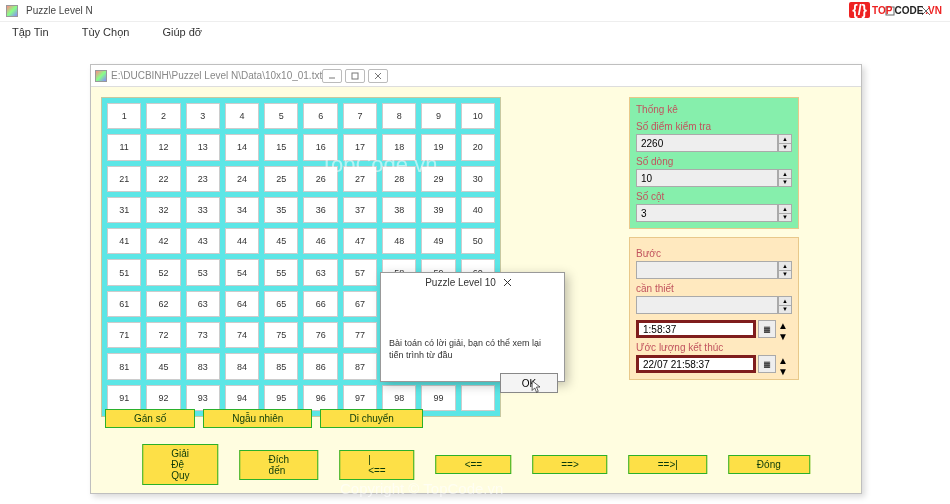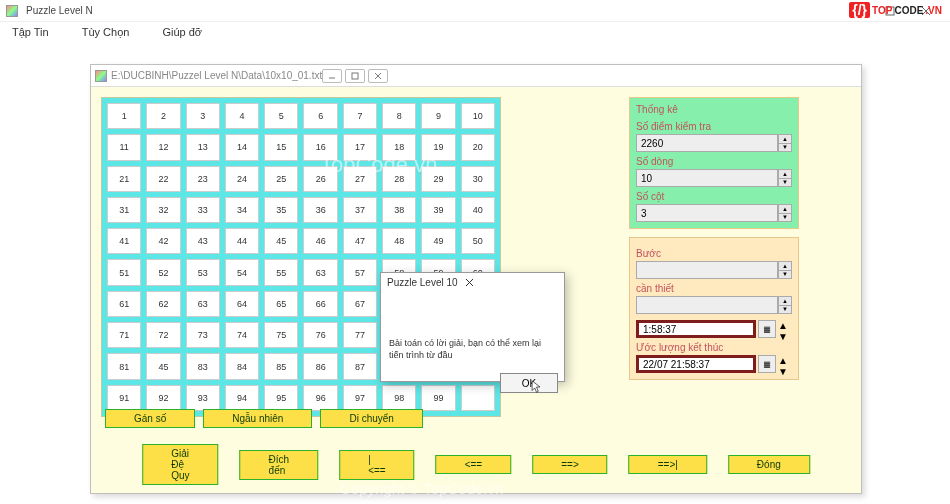--- a/index.html
+++ b/index.html
@@ -46,21 +46,21 @@
 .dt-row { display: flex; height: 18px; gap: 2px; }
 .dt-row input { flex: 1; border: 3px solid #7f1d1d; background: #fff; padding: 0 4px; font-size: 10px; min-width: 0; }
 .dt-btn { width: 18px; background: #eee; border: 1px solid #aaa; display: flex; align-items: center; justify-content: center; font-size: 8px; }
 
 .action-row { position: absolute; left: 14px; bottom: 65px; display: flex; gap: 8px; }
 .g-btn { background: #fde047; border: 1px solid #2bb02b; padding: 3px 28px; font-size: 10px; color: #0a3a0a; }
 
 .bottom-bar { position: absolute; left: 50%; transform: translateX(-50%); bottom: 8px; display: flex; gap: 21px; align-items: center; }
 
 .dialog { position: absolute; left: 380px; top: 230px; width: 185px; height: 110px; background: #fff; border: 1px solid #999; box-shadow: 3px 3px 10px rgba(0,0,0,.25); z-index: 10; display: flex; flex-direction: column; }
-.dlg-title { height: 22px; display: flex; align-items: center; justify-content: flex-start; padding: 0 6px; font-size: 10px; color: #333; }
+.dlg-title { height: 22px; display: flex; align-items: center; justify-content: center; padding: 0 6px; font-size: 10px; color: #333; }
 .dlg-close { width: 24px; height: 18px; display: flex; align-items: center; justify-content: center; }
 .dlg-close svg { width: 9px; height: 9px; }
 .dlg-body { flex: 1; padding: 6px 8px; font-size: 9px; color: #333; line-height: 1.3; margin-top: 41px; }
 .dlg-foot { padding: 6px; display: flex; justify-content: flex-end; }
 .dlg-ok { width: 58px; height: 20px; border: 1px solid #888; background: #f4f4f4; font-size: 10px; position: relative; }
 .cursor { position: absolute; left: 30px; top: 6px; }
 .cursor svg { width: 11px; height: 14px; }
 
 .logo { position: absolute; top: 2px; right: 8px; font-size: 16px; font-weight: 700; color: #222; display: flex; align-items: center; gap: 2px; z-index: 20; }
 .logo .red { color: #e22; }

